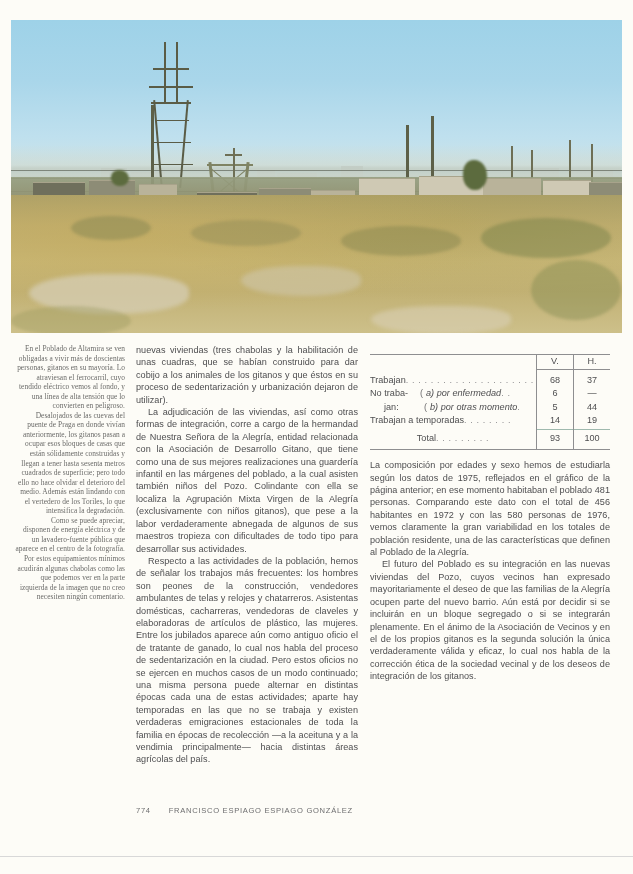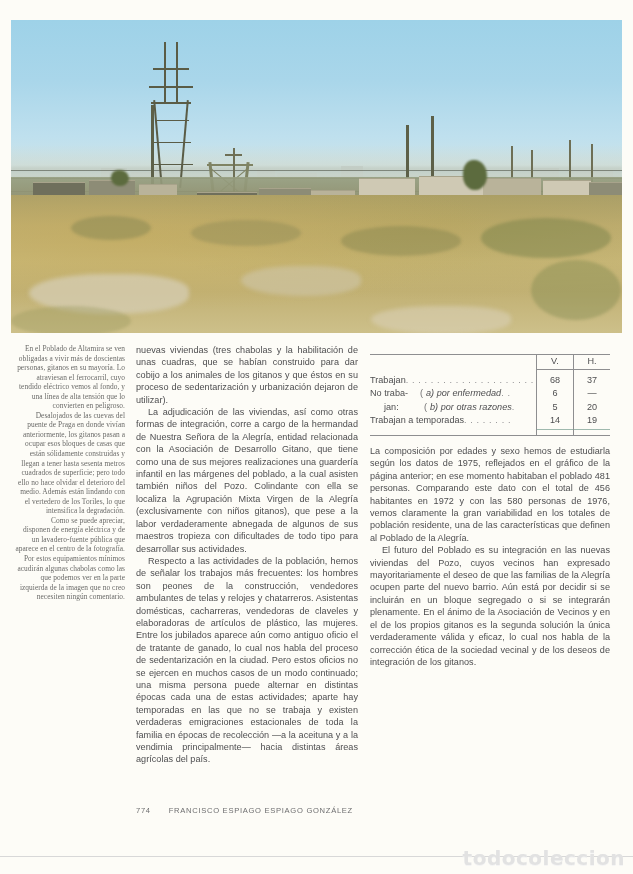--- a/index.html
+++ b/index.html
@@ -373,41 +373,46 @@
             <td class="c-h">37</td>
           </tr>
 
           <tr>
             <td class="c-label"><span class="subrow-label">No traba-</span><span class="brace">(</span><span class="ital">a) por enfermedad</span><span class="dots">. .</span></td>
             <td class="c-v">6</td>
             <td class="c-h dash-cell">—</td>
           </tr>
 
           <tr>
-            <td class="c-label"><span class="subrow-label" style="padding-left:14px; width:40px;">jan:</span><span class="brace">(</span><span class="ital">b) por otras razones</span><span class="dots">.</span></td>
+            <td class="c-label"><span class="subrow-label" style="padding-left:14px; width:40px;">jan:</span><span class="brace">(</span><span class="ital">b) por otras momento</span><span class="dots">.</span></td>
             <td class="c-v">5</td>
-            <td class="c-h">20</td>
+            <td class="c-h">44</td>
           </tr>
 
           <tr>
             <td class="c-label"><span>Trabajan a temporadas</span><span class="dots">. . . . . . . .</span></td>
             <td class="c-v">14</td>
             <td class="c-h">19</td>
           </tr>
 
           <tr class="pad-row">
             <td></td>
             <td class="c-v">
                   <div class="total-sep"></div>
                 </td>
             <td class="c-h">
                   <div class="total-sep"></div>
                 </td>
           </tr>
 
+          <tr class="total-row">
+            <td class="c-label"><span>Total</span><span class="dots">. . . . . . . . .</span></td>
+            <td class="c-v">93</td>
+            <td class="c-h">100</td>
+          </tr>
 
           <tr class="pad-row">
             <td></td>
             <td class="c-v"></td>
             <td class="c-h"></td>
           </tr>
         </tbody>
           </table>
         <div class="rule-bottom"></div>
       </div>
@@ -415,15 +420,14 @@
       <p class="cont">La composición por edades y sexo hemos de estudiarla según los datos de 1975, reflejados en el gráfico de la página anterior; en ese momento habitaban el poblado 481 personas. Comparando este dato con el total de 456 habitantes en 1972 y con las 580 personas de 1976, vemos claramente la gran variabilidad en los totales de población residente, una de las características que definen al Poblado de la Alegría.</p>
       <p>El futuro del Poblado es su integración en las nuevas viviendas del Pozo, cuyos vecinos han expresado mayoritariamente el deseo de que las familias de la Alegría ocupen parte del nuevo barrio. Aún está por decidir si se incluirán en un bloque segregado o si se integrarán plenamente. En el ánimo de la Asociación de Vecinos y en el de los propios gitanos es la segunda solución la única verdaderamente válida y eficaz, lo cual nos habla de la corrección ética de la sociedad vecinal y de los deseos de integración de los gitanos.</p>
     </div>
   </div>
 
   <div id="footer">
     <span class="pg">774</span><span>FRANCISCO ESPIAGO ESPIAGO GONZÁLEZ</span>
   </div>
 
   <div id="scan-edge"></div>
-  <div id="watermark">todocoleccion</div>
 
 </div>
 
 </body></html>

